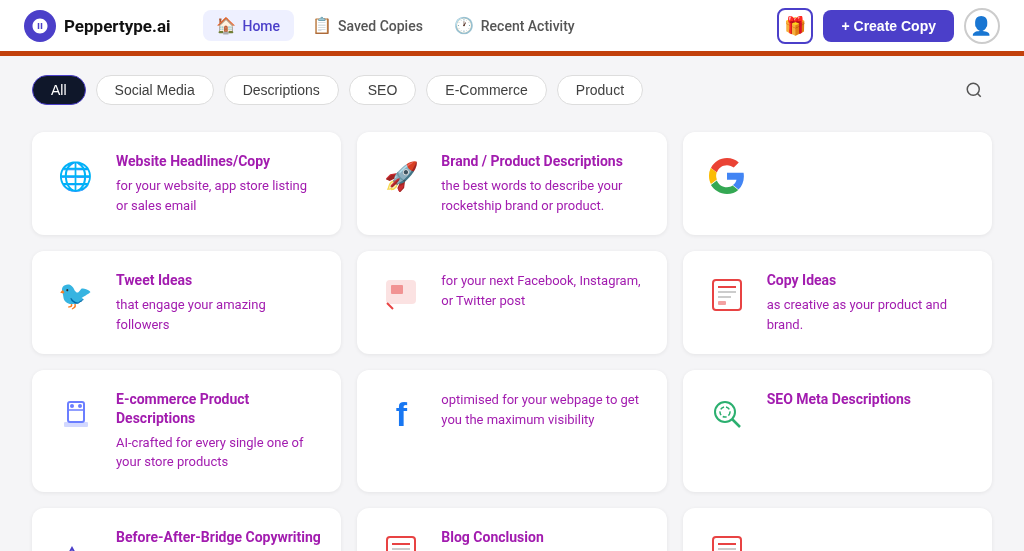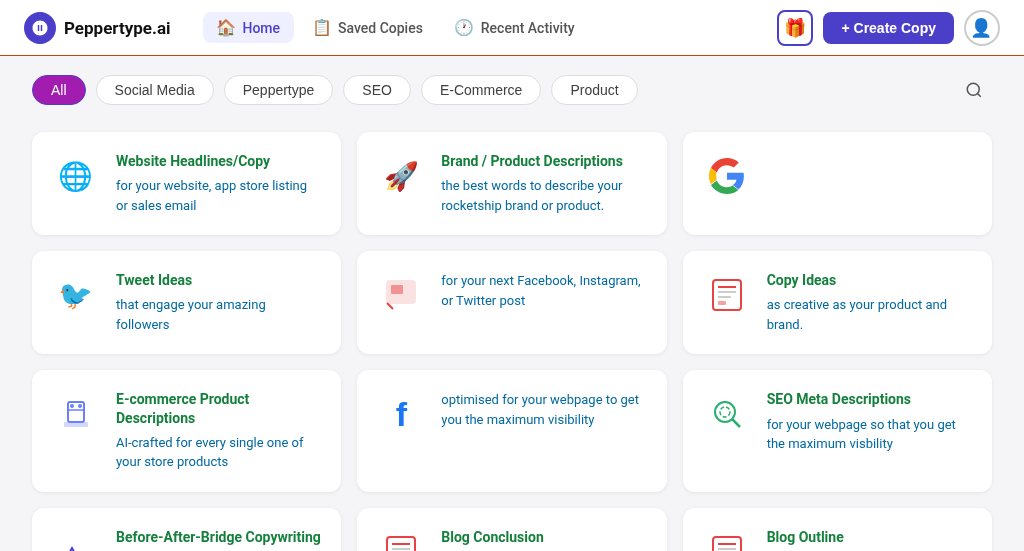--- a/index.html
+++ b/index.html
@@ -5,21 +5,21 @@
     * { box-sizing: border-box; margin: 0; padding: 0; }
     body { font-family: -apple-system, BlinkMacSystemFont, 'Segoe UI', Roboto, sans-serif; background: #f5f5f7; min-height: 551px; }
 
     
     .navbar {
       background: #fff;
       display: flex;
       align-items: center;
       padding: 0 24px;
       height: 56px;
-      border-bottom: 1px solid #c2410c;
+      border-bottom: 5px solid #c2410c;
       gap: 8px;
     }
     .logo-area {
       display: flex; align-items: center; gap: 8px; margin-right: 24px;
     }
     .logo-icon {
       width: 32px; height: 32px; background: #4B3FC9; border-radius: 50%;
       display: flex; align-items: center; justify-content: center;
     }
     .logo-icon svg { fill: white; }
@@ -53,21 +53,21 @@
     
     .filter-bar {
       background: #f5f5f7; padding: 16px 32px;
       display: flex; align-items: center; gap: 10px;
     }
     .filter-chip {
       padding: 6px 18px; border-radius: 20px; border: 1px solid #ddd;
       background: white; font-size: 14px; font-weight: 500; color: #404040;
       cursor: pointer; transition: all 0.15s;
     }
-    .filter-chip.active { background: #a21caf; color: white; border-color: #4B3FC9; }
+    .filter-chip.active { background: #0f172a; color: white; border-color: #4B3FC9; }
     .search-icon-btn {
       margin-left: auto; width: 36px; height: 36px;
       display: flex; align-items: center; justify-content: center;
       cursor: pointer; color: #666; font-size: 18px;
     }
 
     
     .grid-container {
       padding: 8px 32px 32px;
       display: grid; grid-template-columns: repeat(3, 1fr); gap: 16px;
@@ -78,25 +78,25 @@
       box-shadow: 0 1px 4px rgba(0,0,0,0.07); cursor: pointer;
       transition: box-shadow 0.15s;
     }
     .card-icon {
       width: 48px; height: 48px; flex-shrink: 0;
       display: flex; align-items: center; justify-content: center;
       font-size: 30px;
     }
     .card-content { flex: 1; }
     .card-title {
-      font-size: 14px; font-weight: 700; color: #15803d; margin-bottom: 6px; line-height: 1.3;
+      font-size: 14px; font-weight: 700; color: #a21caf; margin-bottom: 6px; line-height: 1.3;
     }
     .card-title.blue { color: #2B6FE8; }
     .card-desc {
-      font-size: 13px; color: #0369a1; line-height: 1.5;
+      font-size: 13px; color: #a21caf; line-height: 1.5;
     }
 
     
     .google-g {
       width: 36px; height: 36px;
     }
   </style>
 </head>
 <body>
 
@@ -134,21 +134,21 @@
     </button>
     <button class="avatar-btn">
       <span>👤</span>
     </button>
   </div>
 </nav>
 
 <div class="filter-bar">
   <button class="filter-chip active">All</button>
   <button class="filter-chip">Social Media</button>
-  <button class="filter-chip">Peppertype</button>
+  <button class="filter-chip">Descriptions</button>
   <button class="filter-chip">SEO</button>
   <button class="filter-chip">E-Commerce</button>
   <button class="filter-chip">Product</button>
   <div class="search-icon-btn">
     <svg width="18" height="18" viewBox="0 0 24 24" fill="none" stroke="#555" stroke-width="2">
         <circle cx="11" cy="11" r="8"></circle>
         <line x1="21" y1="21" x2="16.65" y2="16.65"></line>
       </svg>
   </div>
 </div>
@@ -245,21 +245,20 @@
     <div class="card">
     <div class="card-icon">
       <svg width="36" height="36" viewBox="0 0 36 36">
           <circle cx="16" cy="16" r="10" fill="none" stroke="#2BAF6F" stroke-width="2"></circle>
           <line x1="23" y1="23" x2="31" y2="31" stroke="#2BAF6F" stroke-width="2.5"></line>
           <circle cx="16" cy="16" r="5" fill="none" stroke="#2BAF6F" stroke-width="1.5" stroke-dasharray="4 2"></circle>
         </svg>
     </div>
     <div class="card-content">
       <div class="card-title">SEO Meta Descriptions</div>
-      <div class="card-desc">for your webpage so that you get the maximum visbility</div>
     </div>
   </div>
     <div class="card">
     <div class="card-icon">
       <svg width="36" height="36" viewBox="0 0 36 36">
           <rect x="5" y="25" width="18" height="6" rx="1" fill="none" stroke="#4B3FC9" stroke-width="2"></rect>
           <path d="M8 25 L14 14 L20 25" fill="none" stroke="#4B3FC9" stroke-width="2"></path>
           <line x1="10" y1="21" x2="18" y2="21" stroke="#4B3FC9" stroke-width="1.5"></line>
         </svg>
     </div>
@@ -285,18 +284,14 @@
     <div class="card">
     <div class="card-icon">
       <svg width="36" height="36" viewBox="0 0 36 36">
           <rect x="4" y="3" width="28" height="30" rx="3" fill="#fff" stroke="#e84343" stroke-width="2"></rect>
           <line x1="9" y1="10" x2="27" y2="10" stroke="#e84343" stroke-width="2"></line>
           <line x1="9" y1="15" x2="27" y2="15" stroke="#ccc" stroke-width="2"></line>
           <line x1="9" y1="20" x2="22" y2="20" stroke="#ccc" stroke-width="2"></line>
           <line x1="9" y1="25" x2="18" y2="25" stroke="#ccc" stroke-width="2"></line>
         </svg>
     </div>
-    <div class="card-content">
-      <div class="card-title">Blog Outline</div>
-
-    </div>
   </div>
   </div>
 
 </body></html>

